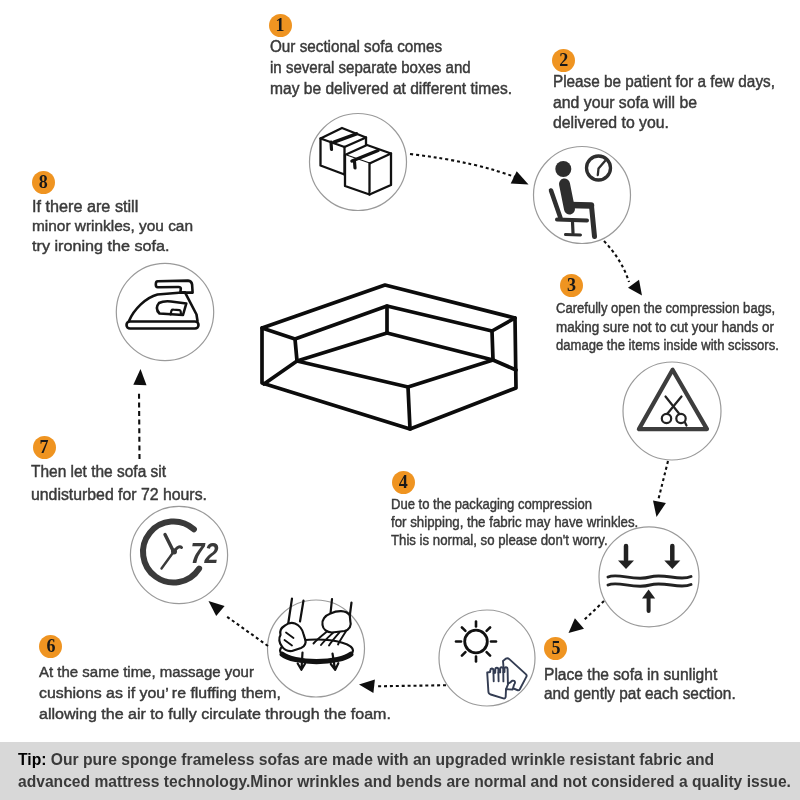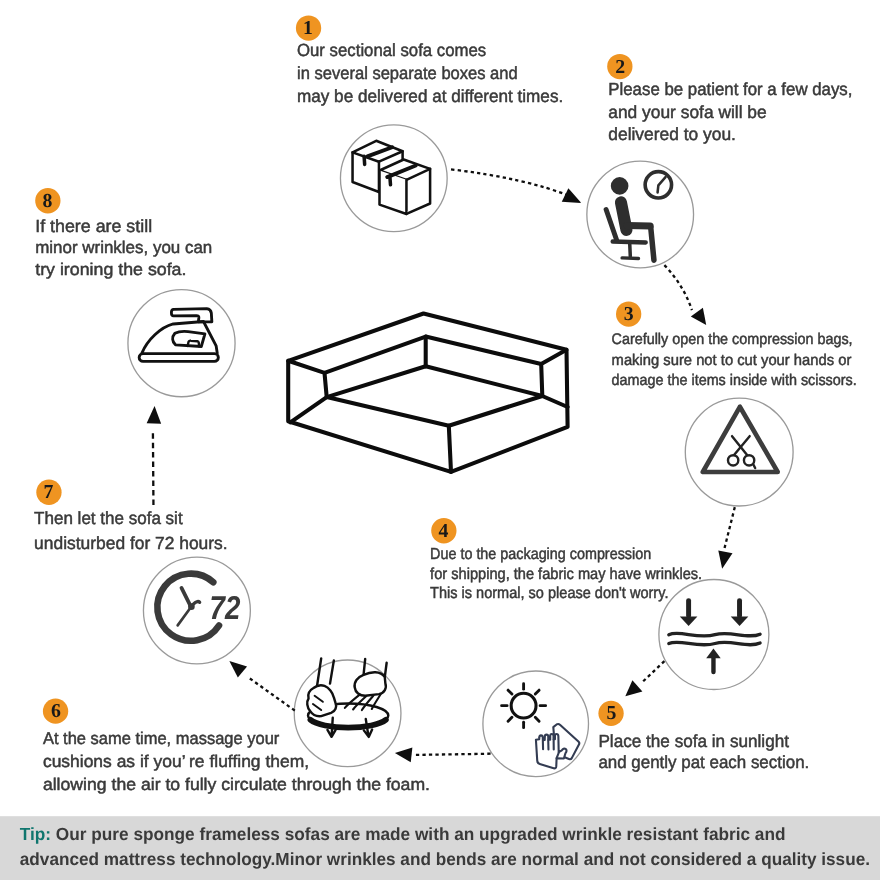--- a/index.html
+++ b/index.html
@@ -193,14 +193,14 @@
 <div class="ln" style="left:39px;top:706px;font-size:15.5px;transform:scaleX(1.034)">allowing the air to fully circulate through the foam.</div>
 
 <div class="ln" style="left:30.5px;top:464px;font-size:16px;transform:scaleX(0.967)">Then let the sofa sit</div>
 <div class="ln" style="left:30.5px;top:486.9px;font-size:16px;transform:scaleX(0.989)">undisturbed for 72 hours.</div>
 
 <div class="ln" style="left:31.5px;top:199px;font-size:16px;transform:scaleX(1.013)">If there are still</div>
 <div class="ln" style="left:31.5px;top:218.4px;font-size:15.5px;transform:scaleX(0.994)">minor wrinkles, you can</div>
 <div class="ln" style="left:31.5px;top:238.2px;font-size:15.5px;transform:scaleX(1.043)">try ironing the sofa.</div>
 
 <div id="tipbar"></div>
-<div class="ln" style="left:18px;top:752px;font-size:16px;font-weight:700;-webkit-text-stroke:0px;transform:scaleX(.979)"><span style="color:#0f766e">Tip:</span> Our pure sponge frameless sofas are made with an upgraded wrinkle resistant fabric and</div>
+<div class="ln" style="left:18px;top:752px;font-size:16px;font-weight:700;-webkit-text-stroke:0px;transform:scaleX(.979)"><span style="color:#000000">Tip:</span> Our pure sponge frameless sofas are made with an upgraded wrinkle resistant fabric and</div>
 <div class="ln" style="left:18px;top:773.7px;font-size:16px;font-weight:700;-webkit-text-stroke:0px;transform:scaleX(.976)">advanced mattress technology.Minor wrinkles and bends are normal and not considered a quality issue.</div>
 
 </body></html>

